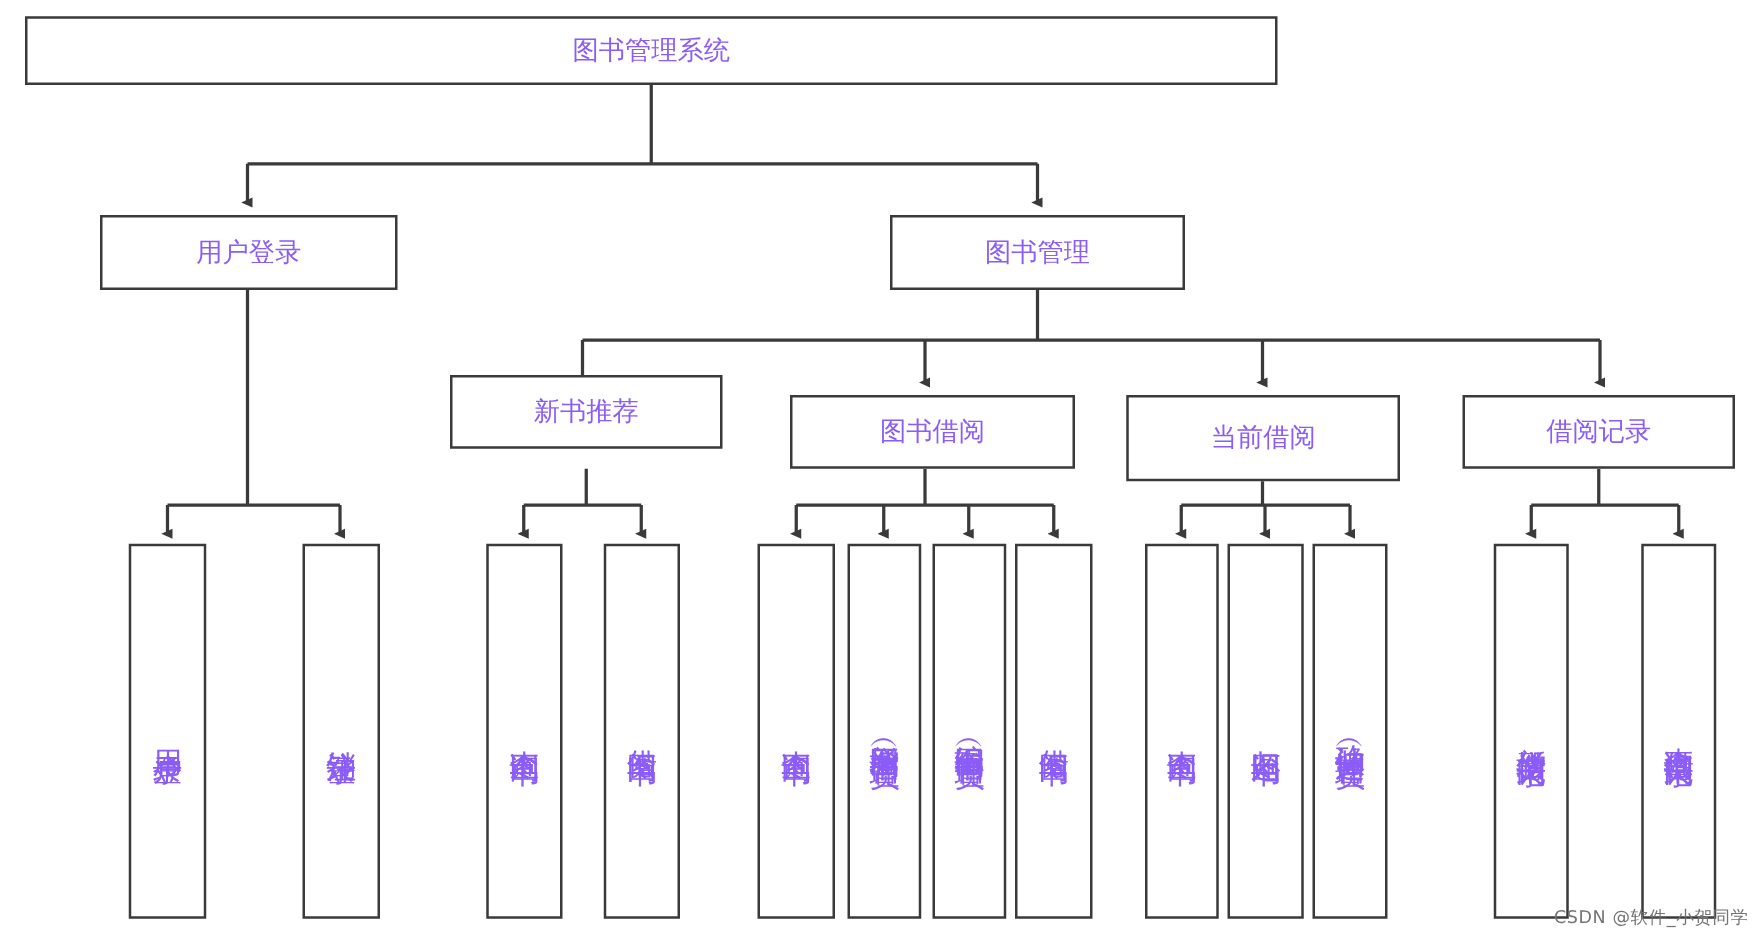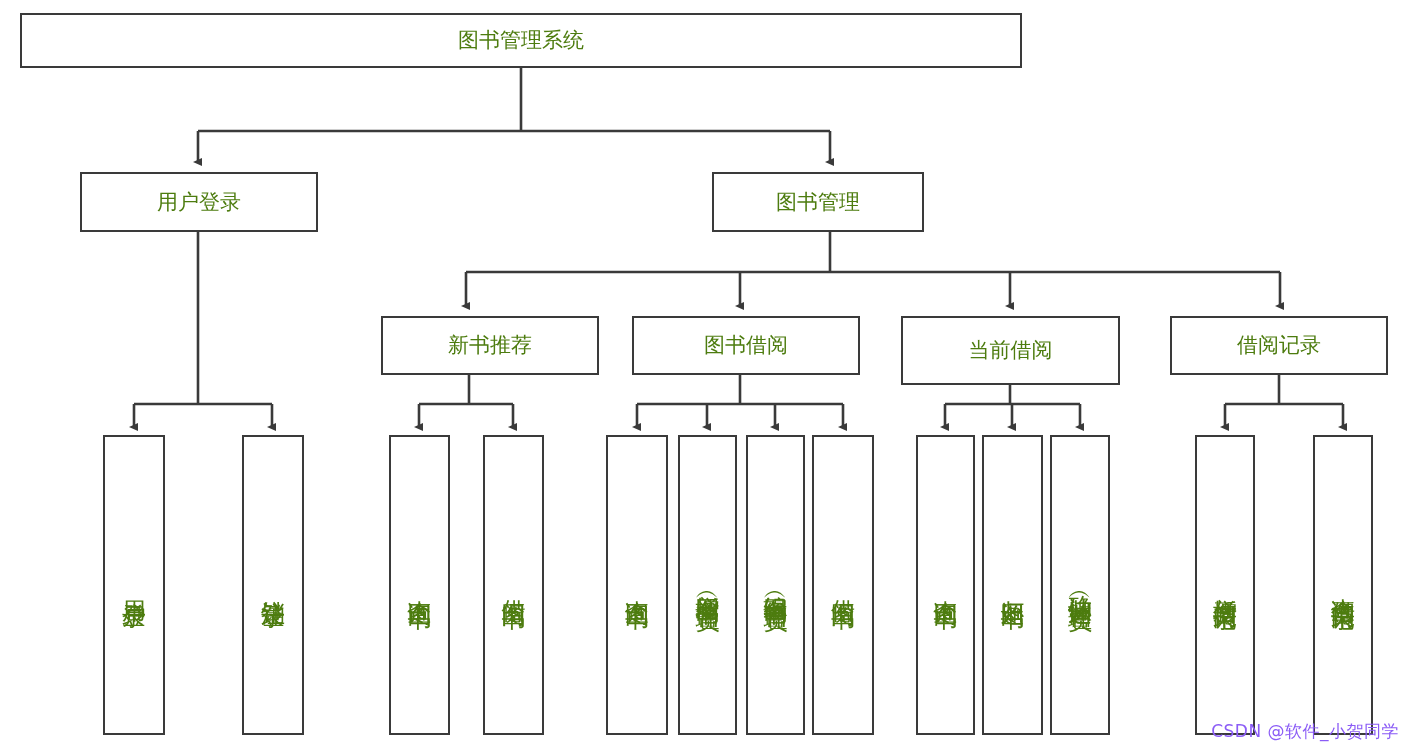--- a/index.html
+++ b/index.html
@@ -23,21 +23,21 @@
     height: 747px;
   }
   .node {
     position: absolute;
     box-sizing: border-box;
     border: 2px solid #3a3a3a;
     background: #ffffff;
     display: flex;
     align-items: center;
     justify-content: center;
-    color: #4d7c0f;
+    color: #8b5cf6;
   }
   .node-label {
     display: block;
     text-align: center;
     line-height: 1.15;
   }
   .h-node .node-label {
     font-size: 21px;
     white-space: nowrap;
   }
@@ -49,22 +49,22 @@
     writing-mode: vertical-rl;
     text-orientation: upright;
     font-size: 24px;
     letter-spacing: 2px;
     line-height: 1;
   }
   #watermark {
     position: absolute;
     right: 6px;
     bottom: 4px;
-    font-size: 17px;
-    color: #8b5cf6;
+    font-size: 14px;
+    color: #737373;
     letter-spacing: 0.5px;
     white-space: nowrap;
     pointer-events: none;
   }
 </style>
 </head>
 <body>
 
 <div id="canvas">
 
@@ -119,25 +119,25 @@
     </g>
   </svg>
 
   <div class="node h-node" style="left:20px; top:13px; width:1002px; height:55px;">
     <span class="node-label">图书管理系统</span>
   </div>
 
   <div class="node h-node" style="left:80px; top:172px; width:238px; height:60px;">
     <span class="node-label">用户登录</span>
   </div>
-  <div class="node h-node" style="left:712px; top:172px; width:212px; height:60px;">
+  <div class="node h-node" style="left:712px; top:172px; width:236px; height:60px;">
     <span class="node-label">图书管理</span>
   </div>
 
-  <div class="node h-node" style="left:360px; top:316px; width:218px; height:59px;margin-left:21px;">
+  <div class="node h-node" style="left:360px; top:300px; width:218px; height:59px;">
     <span class="node-label">新书推荐</span>
   </div>
   <div class="node h-node" style="left:632px; top:316px; width:228px; height:59px;">
     <span class="node-label">图书借阅</span>
   </div>
   <div class="node h-node" style="left:901px; top:316px; width:219px; height:69px;">
     <span class="node-label">当前借阅</span>
   </div>
   <div class="node h-node" style="left:1170px; top:316px; width:218px; height:59px;">
     <span class="node-label">借阅记录</span>

